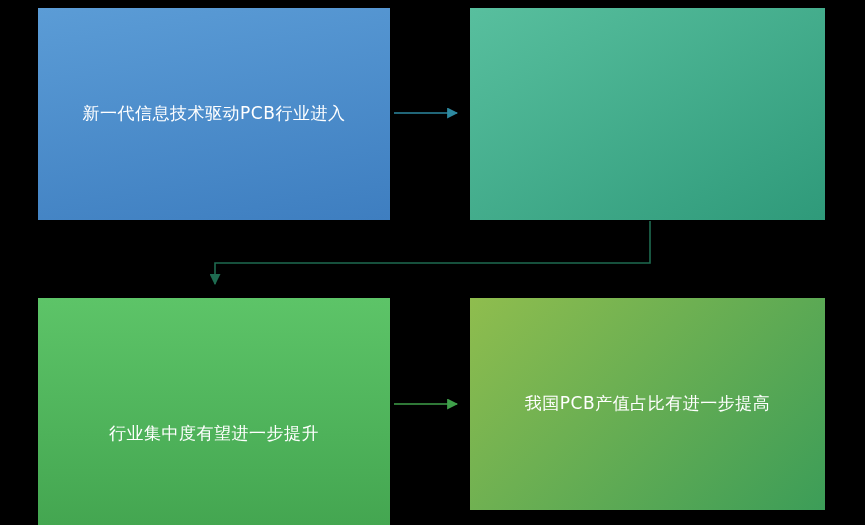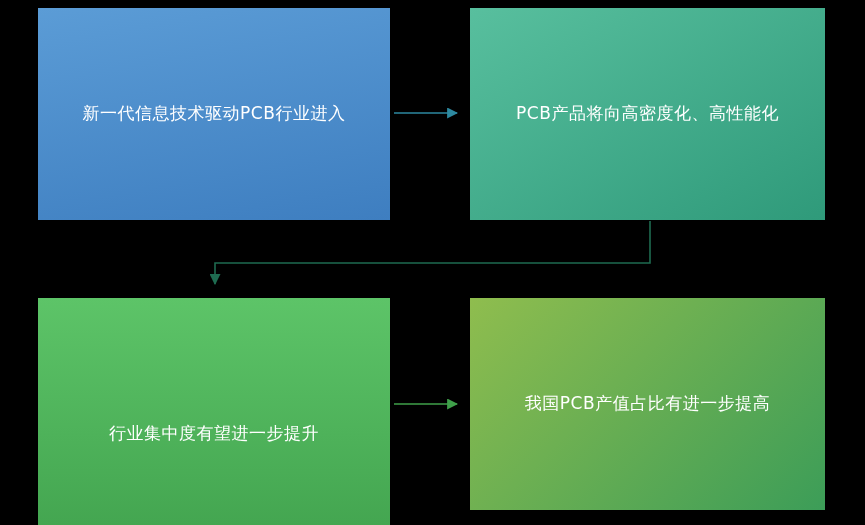--- a/index.html
+++ b/index.html
@@ -68,21 +68,20 @@
     <polyline points="650,221 650,263 215,263 215,284" fill="none" stroke-width="1.6" marker-end="url(#m2)" stroke="#1e6b50"></polyline>
 
     <line x1="394" y1="404" x2="457" y2="404" stroke-width="1.6" marker-end="url(#m3)" stroke="#3fa04a"></line>
   </svg>
 
   <div class="box box1" style="background: linear-gradient(170deg, rgb(91, 156, 214), rgb(62, 126, 192)); color: rgb(255, 255, 255);">
     <div class="box-line">新一代信息技术驱动PCB行业进入</div>
   </div>
 
   <div class="box box2" style="background: linear-gradient(150deg, rgb(88, 191, 158), rgb(47, 154, 122)); color: rgb(255, 255, 255);">
-    <div class="box-line">PCB产品将向高密度化、高性能化</div>
   </div>
 
   <div class="box box3" style="background: linear-gradient(rgb(93, 196, 104), rgb(63, 160, 76)); color: rgb(255, 255, 255);">
     <div class="box-line">行业集中度有望进一步提升</div>
     <div class="box-line"></div>
   </div>
 
   <div class="box box4" style="background: linear-gradient(135deg, rgb(143, 189, 78), rgb(60, 157, 88)); color: rgb(255, 255, 255);">
     <div class="box-line">我国PCB产值占比有进一步提高</div>
     <div class="box-line"></div>

